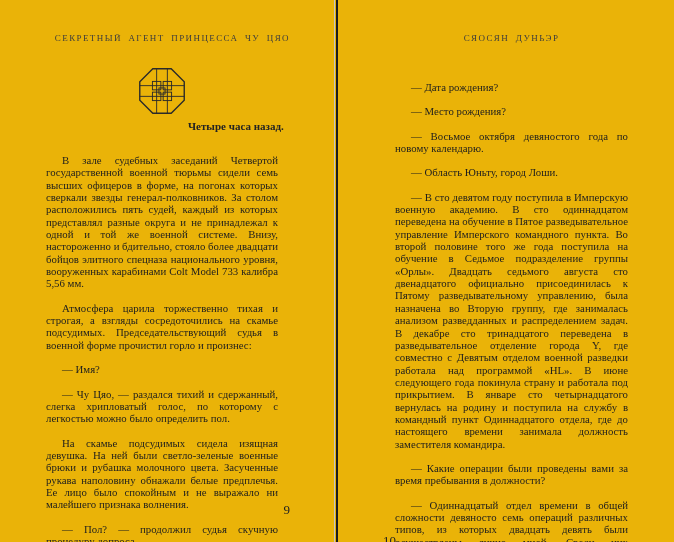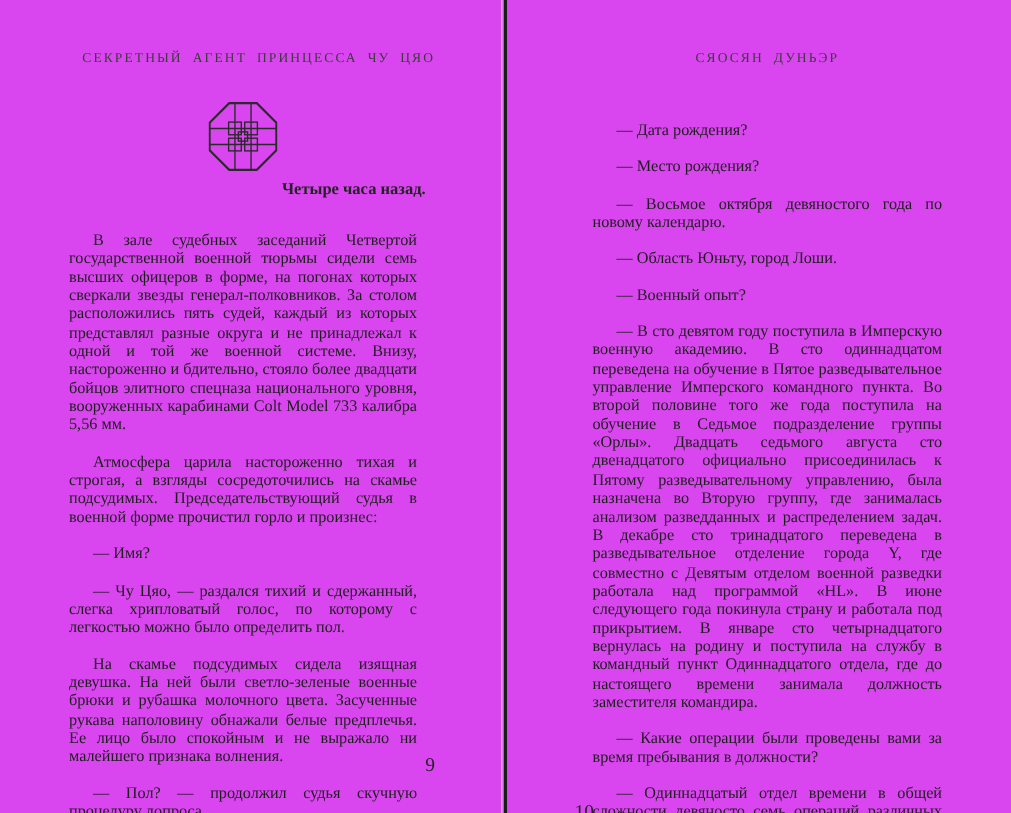--- a/index.html
+++ b/index.html
@@ -15,21 +15,21 @@
     overflow: hidden;
     position: relative;
   }
   .spread { position: absolute; inset: 0; }
 
   .page {
     position: absolute;
     top: 0;
     height: 542px;
     width: 337px;
-    background: #d946ef;
+    background: #eab308;
   }
   .page-left  { left: 0; }
   .page-right { left: 337px; }
 
   
   .gutter-light {
     position: absolute; left: 334px; top: 0;
     width: 1px; height: 542px; background: #c4c4c4;
   }
   .gutter-dark {
@@ -118,40 +118,39 @@
         <rect x="31.5" y="31.5" width="11" height="11" stroke-width="1.2"></rect>
 
         <rect x="26" y="26" width="8" height="8" stroke-width="1.2"></rect>
       </svg>
     </div>
 
     <div class="chapter-caption">Четыре часа назад.</div>
 
     <div class="body-text left">
         <p class="para">В зале судебных заседаний Четвертой государственной военной тюрьмы сидели семь высших офицеров в форме, на погонах которых сверкали звезды генерал-полковников. За столом расположились пять судей, каждый из которых представлял разные округа и не принадлежал к одной и той же военной системе. Внизу, настороженно и бдительно, стояло более двадцати бойцов элитного спецназа национального уровня, вооруженных карабинами Colt Model 733 калибра 5,56 мм.</p>
-        <p class="para">Атмосфера царила настороженно тихая и строгая, а взгляды сосредоточились на скамье подсудимых. Председательствующий судья в военной форме прочистил горло и произнес:</p>
+        <p class="para">Атмосфера царила торжественно тихая и строгая, а взгляды сосредоточились на скамье подсудимых. Председательствующий судья в военной форме прочистил горло и произнес:</p>
         <p class="para">— Имя?</p>
         <p class="para">— Чу Цяо, — раздался тихий и сдержанный, слегка хрипловатый голос, по которому с легкостью можно было определить пол.</p>
         <p class="para">На скамье подсудимых сидела изящная девушка. На ней были светло-зеленые военные брюки и рубашка молочного цвета. Засученные рукава наполовину обнажали белые предплечья. Ее лицо было спокойным и не выражало ни малейшего признака волнения.</p>
         <p class="para">— Пол? — продолжил судья скучную процедуру допроса.</p>
         <p class="para">— Женский.</p>
       </div>
 
     <div class="page-num left">9</div>
   </div>
 
   <div class="page page-right">
     <div class="running-head right">СЯОСЯН ДУНЬЭР</div>
 
     <div class="body-text right">
         <p class="para">— Дата рождения?</p>
         <p class="para">— Место рождения?</p>
         <p class="para">— Восьмое октября девяностого года по новому календарю.</p>
         <p class="para">— Область Юньту, город Лоши.</p>
-        <p class="para">— Военный опыт?</p>
         <p class="para">— В сто девятом году поступила в Имперскую военную академию. В сто одиннадцатом переведена на обучение в Пятое разведывательное управление Имперского командного пункта. Во второй половине того же года поступила на обучение в Седьмое подразделение группы «Орлы». Двадцать седьмого августа сто двенадцатого официально присоединилась к Пятому разведывательному управлению, была назначена во Вторую группу, где занималась анализом разведданных и распределением задач. В декабре сто тринадцатого переведена в разведывательное отделение города Y, где совместно с Девятым отделом военной разведки работала над программой «HL». В июне следующего года покинула страну и работала под прикрытием. В январе сто четырнадцатого вернулась на родину и поступила на службу в командный пункт Одиннадцатого отдела, где до настоящего времени занимала должность заместителя командира.</p>
         <p class="para">— Какие операции были проведены вами за время пребывания в должности?</p>
         <p class="para">— Одиннадцатый отдел времени в общей сложности девяносто семь операций различных типов, из которых двадцать девять были осуществлены лично мной. Среди них одиннадцать однозвездочных миссий, девять двухзвездочных, пять трехзвездочных,</p>
       </div>
 
     <div class="page-num right">10</div>
   </div>
 
   <div class="gutter-light"></div>
   <div class="gutter-dark"></div>

